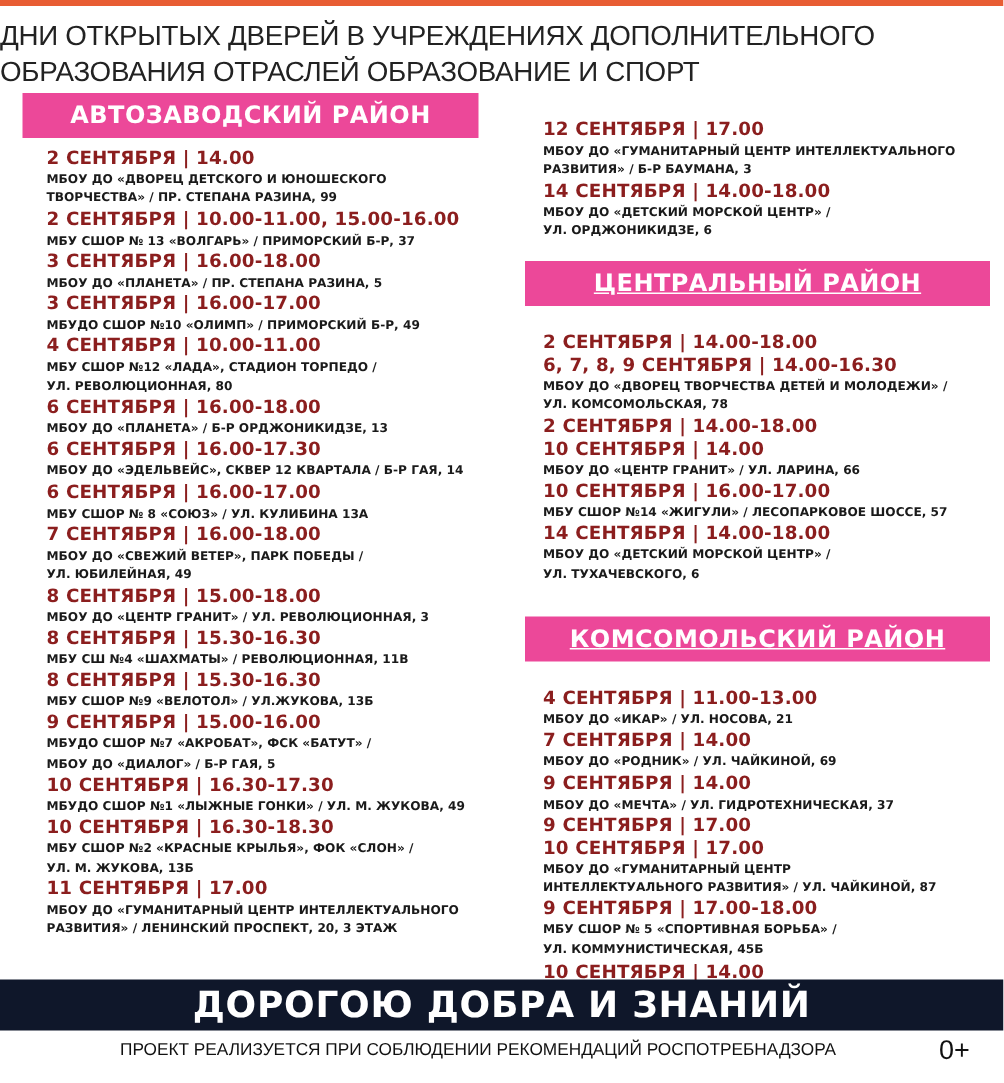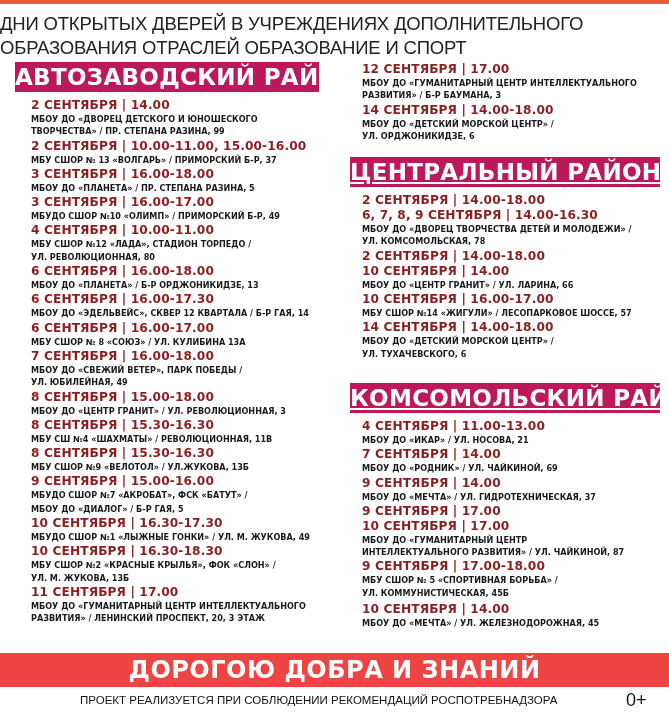--- a/index.html
+++ b/index.html
@@ -5,34 +5,34 @@
   * { box-sizing: border-box; margin: 0; padding: 0; }
   html, body { width: 669px; height: 722px; background: #ffffff; overflow: hidden; }
   body { position: relative; font-family: "DejaVu Sans", sans-serif; color: #1a1a1a; }
   .top-bar { position: absolute; left: 0; top: 0; width: 669px; height: 4px; background: #e85d33; }
   .title { position: absolute; left: 0; top: 12px; width: 669px; text-align: left;
     font-family: "Liberation Sans", sans-serif; font-size: 18.5px; line-height: 24px; color: #222; letter-spacing: -0.2px; }
   .title div { white-space: nowrap; }
   .col { position: absolute; }
   .col-left { left: 15px; top: 62px; width: 320px; }
   .col-right { left: 350px; top: 62px; width: 315px; }
-  .district-header { background: #be185d; color: #fff; font-family: "DejaVu Sans", sans-serif; font-weight: bold;
-    font-size: 23px; height: 30px; line-height: 30px; letter-spacing: 0.3px; text-align: center; white-space: nowrap; }
+  .district-header { background: #ec4899; color: #fff; font-family: "DejaVu Sans", sans-serif; font-weight: bold;
+    font-size: 16px; height: 30px; line-height: 30px; letter-spacing: 0.3px; text-align: center; white-space: nowrap; }
   .col-left .district-header { width: 304px; margin-bottom: 6px; }
   .col-right .district-header { width: 310px; margin: 0 0 6px 0; text-decoration: underline; }
   .events { padding-left: 16px; }
-  .col-right .events { padding-left: 12px; }
+  .col-right .events { padding-left: 12px; margin-top: 17px; }
   .event { margin-bottom: 1px; }
   .date { font-family: "DejaVu Sans", sans-serif; font-weight: bold; color: #8b1e1e; font-size: 12.2px;
     line-height: 15px; white-space: nowrap; letter-spacing: 0.1px; }
   .place { font-family: "DejaVu Sans", sans-serif; font-weight: bold; font-size: 8.1px; line-height: 12.3px;
     color: #1a1a1a; white-space: nowrap; letter-spacing: 0; }
   .gap { height: 14px; }
   .gap2 { height: 22px; }
-  .footer-bar { position: absolute; left: 0; top: 653px; width: 669px; height: 34px; background: #ef4444;
+  .footer-bar { position: absolute; left: 0; top: 653px; width: 669px; height: 34px; background: #0f172a;
     color: #fff; font-family: "DejaVu Sans", sans-serif; font-weight: bold; font-size: 24px; line-height: 34px;
     text-align: center; letter-spacing: 0.5px; }
   .footer-note { position: absolute; left: 80px; top: 694px; font-family: "Liberation Sans", sans-serif;
     font-size: 11.5px; color: #111; white-space: nowrap; text-align: right; }
   .age { position: absolute; left: 626px; top: 690px; font-family: "Liberation Sans", sans-serif; font-size: 18px; color: #111; }
 </style>
 </head>
 <body>
 
 <div class="top-bar"></div>

